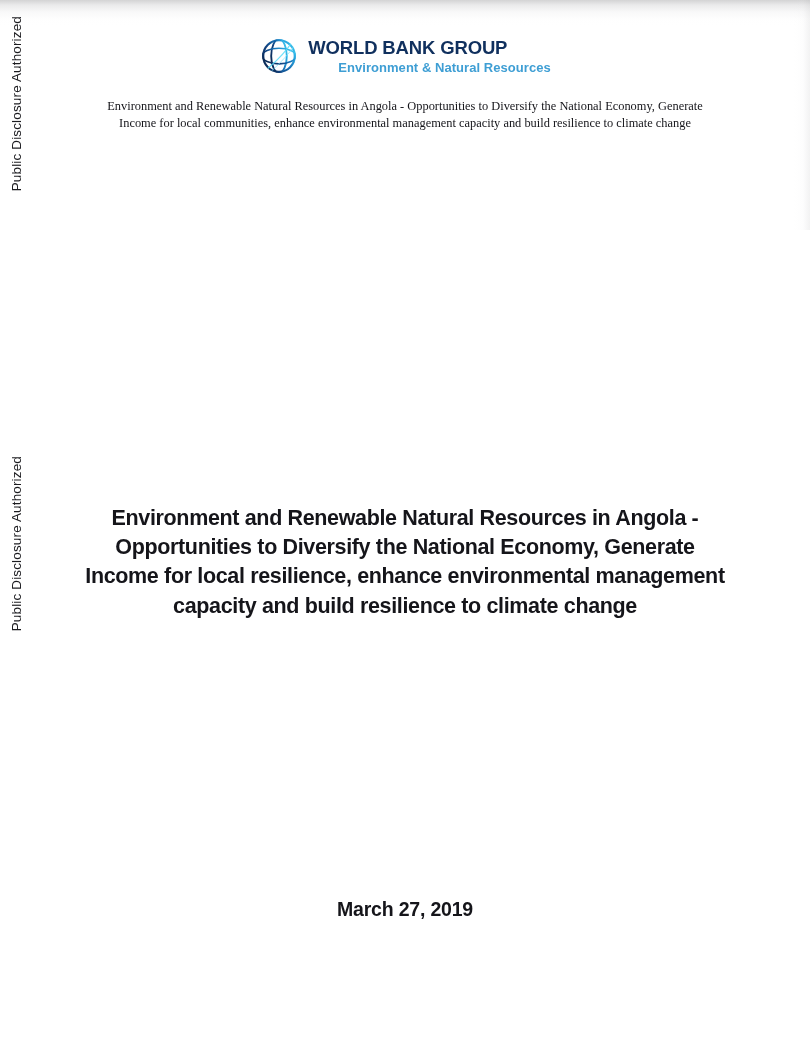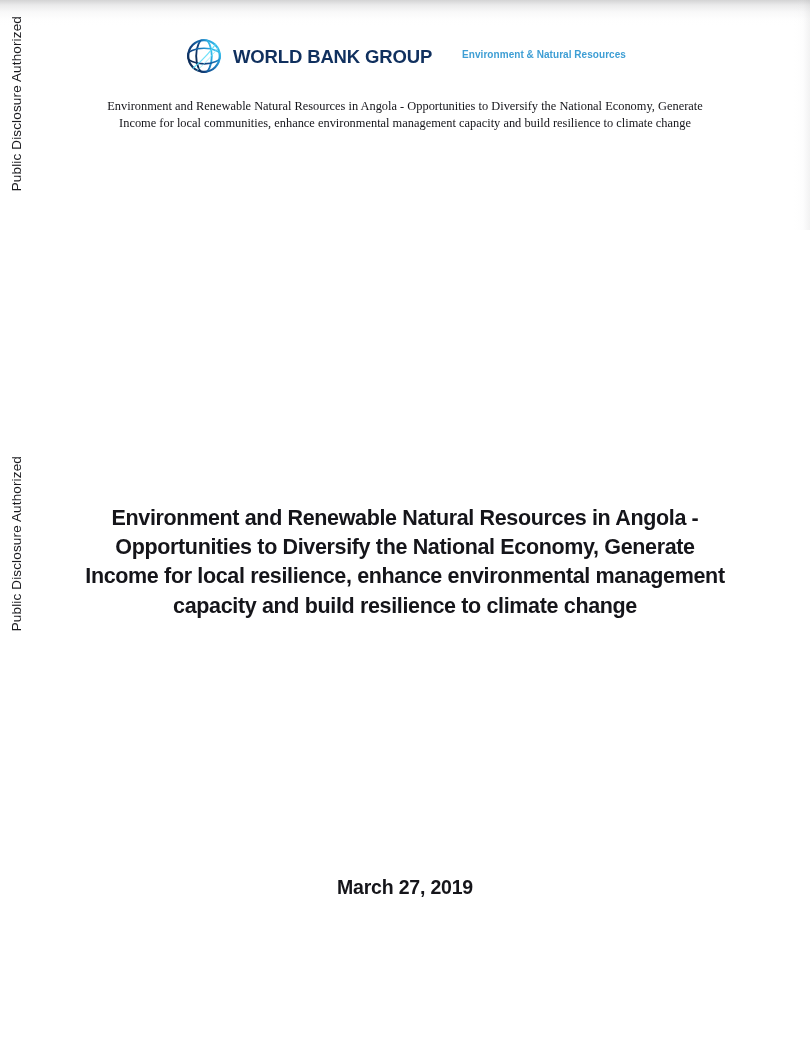--- a/index.html
+++ b/index.html
@@ -86,37 +86,37 @@
     gap: 9px;
   }
   .logo-globe {
     width: 40px;
     height: 40px;
     flex: 0 0 auto;
     display: block;
   }
   .logo-words {
     display: flex;
-    flex-direction: row;
+    flex-direction: column;
     justify-content: center;
     line-height: 1;
     padding-top: 1px;
   }
   .logo-wordmark {
     font-family: "Liberation Sans", sans-serif;
     font-size: 18.5px;
     font-weight: 700;
     letter-spacing: -0.15px;
     color: #10305e;
     line-height: 1.05;
     white-space: nowrap;
   }
   .logo-tagline {
     font-family: "Liberation Sans", sans-serif;
-    font-size: 10px;
+    font-size: 13px;
     font-weight: 700;
     letter-spacing: 0.05px;
     color: #3e9ed4;
     line-height: 1.05;
     margin-top: 3px;
     white-space: nowrap;
     padding-left: 30px;
   }
 
   
@@ -144,21 +144,21 @@
     font-size: 21.5px;
     font-weight: 700;
     line-height: 1.36;
     letter-spacing: -0.35px;
     color: #15151a;
   }
 
   
   .doc-date {
     position: absolute;
-    top: 876px;
+    top: 898px;
     left: 85px;
     width: 640px;
     text-align: center;
     font-family: "Liberation Sans", sans-serif;
     font-size: 19.5px;
     font-weight: 700;
     letter-spacing: -0.2px;
     color: #15151a;
   }
 </style>

